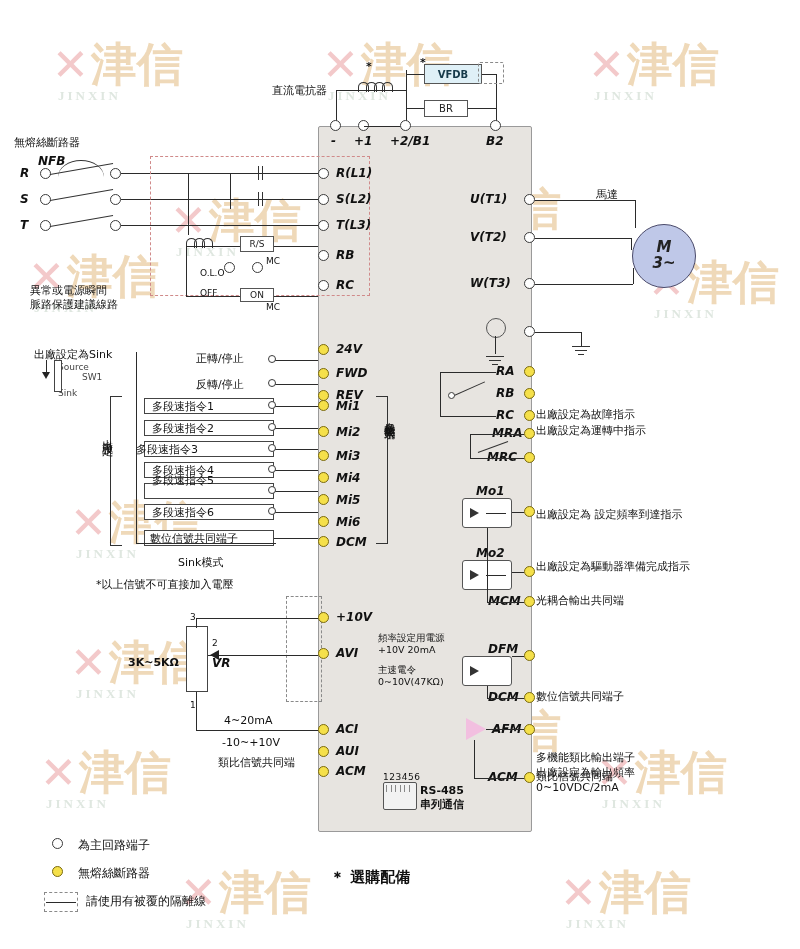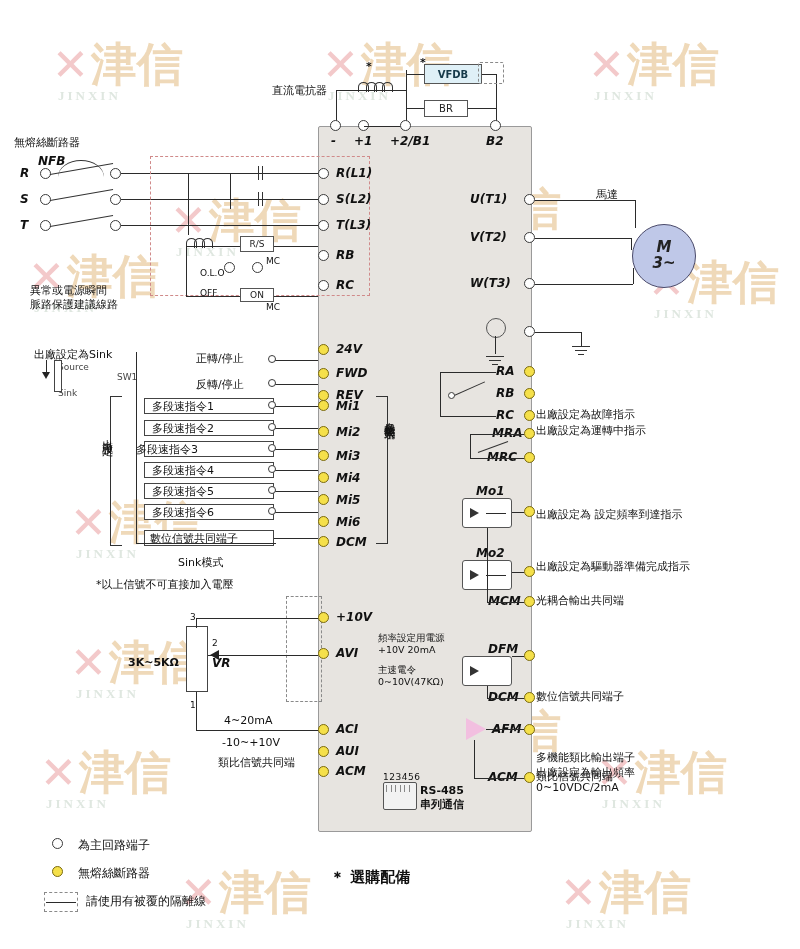--- a/index.html
+++ b/index.html
@@ -311,21 +311,21 @@
     </div>
   <div class="gnd" style="left:486px;top:356px;width:18px;">
       <i></i>
       <i></i>
       <i></i>
     </div>
 
   <div class="lbl cn" style="left:34px;top:348px;">出廠設定為Sink</div>
   <div class="lbl tiny" style="left:58px;top:362px;color:#444;">Source</div>
   <div class="lbl tiny" style="left:58px;top:388px;color:#444;">Sink</div>
-  <div class="lbl tiny" style="left:82px;top:372px;color:#444;margin-left:35px;">SW1</div>
+  <div class="lbl tiny" style="left:82px;top:372px;color:#444;">SW1</div>
   <div class="arrowdn" style="left:42px;top:372px;"></div>
   <div class="ln vln" style="left:46px;top:360px;height:14px;"></div>
   <div class="box" style="left:54px;top:360px;width:8px;height:32px;"></div>
 
   <div class="term ctrl" style="left:318px;top:344px;"></div>
   <div class="lbl it" style="left:336px;top:342px;">24V</div>
 
   <div class="lbl cn" style="left:196px;top:352px;">正轉/停止</div>
   <div class="term ctrl" style="left:318px;top:368px;"></div>
   <div class="lbl it" style="left:336px;top:366px;">FWD</div>
@@ -348,21 +348,21 @@
   <div class="lbl cn" style="left:136px;top:443px;">多段速指令3</div>
   <div class="term ctrl" style="left:318px;top:450px;"></div>
   <div class="lbl it" style="left:336px;top:449px;">Mi3</div>
 
   <div class="box" style="left:144px;top:462px;width:130px;height:16px;"></div>
   <div class="lbl cn" style="left:152px;top:464px;">多段速指令4</div>
   <div class="term ctrl" style="left:318px;top:472px;"></div>
   <div class="lbl it" style="left:336px;top:471px;">Mi4</div>
 
   <div class="box" style="left:144px;top:483px;width:130px;height:16px;"></div>
-  <div class="lbl cn" style="left:152px;top:485px;text-align:right;">多段速指令5</div>
+  <div class="lbl cn" style="left:152px;top:474px;text-align:right;">多段速指令5</div>
   <div class="term ctrl" style="left:318px;top:494px;"></div>
   <div class="lbl it" style="left:336px;top:493px;">Mi5</div>
 
   <div class="box" style="left:144px;top:504px;width:130px;height:16px;"></div>
   <div class="lbl cn" style="left:152px;top:506px;">多段速指令6</div>
   <div class="term ctrl" style="left:318px;top:516px;"></div>
   <div class="lbl it" style="left:336px;top:515px;">Mi6</div>
 
   <div class="box" style="left:144px;top:530px;width:130px;height:16px;"></div>
   <div class="lbl cn" style="left:150px;top:532px;">數位信號共同端子</div>

